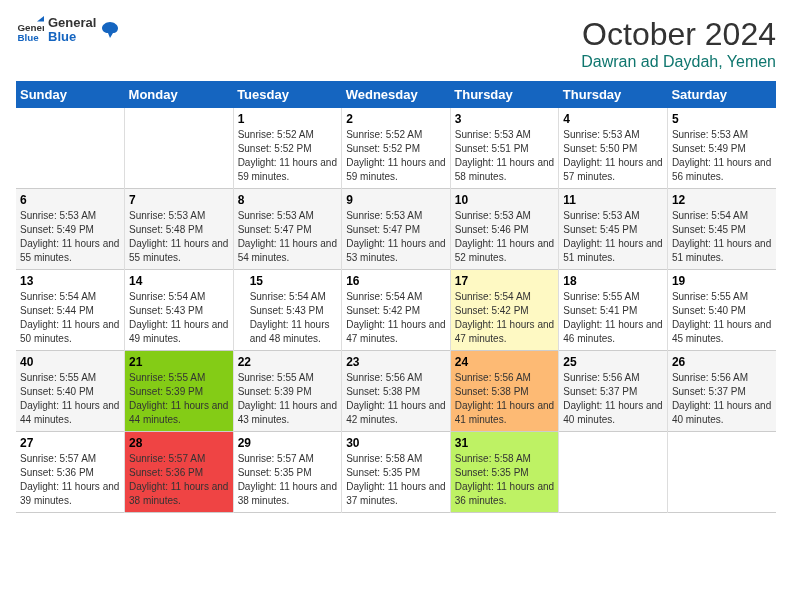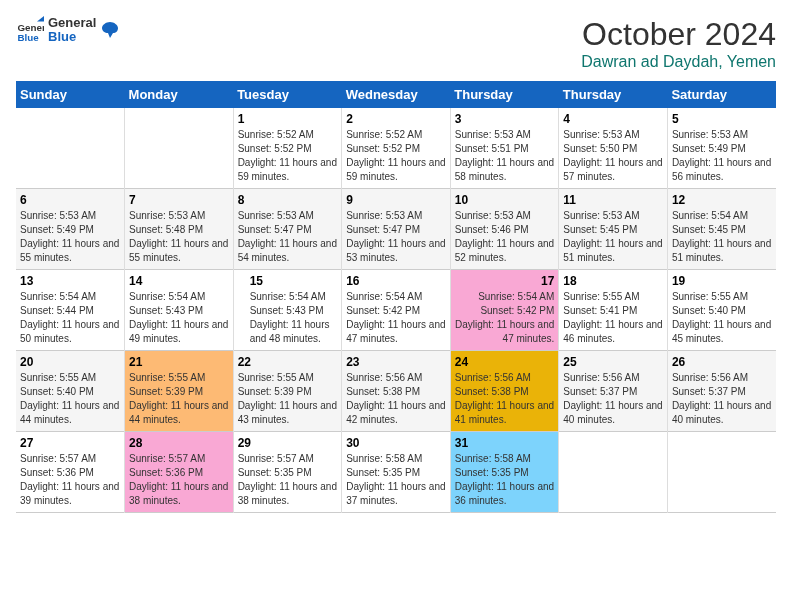--- a/index.html
+++ b/index.html
@@ -181,81 +181,81 @@
           <div class="day-info">Sunrise: 5:54 AM<br>Sunset: 5:43 PM<br>Daylight: 11 hours and 49 minutes.</div>
         </td>
         <td style="background-color: rgb(255, 255, 255); padding-left: 16px;">
           <span class="day-number">15</span>
           <div class="day-info">Sunrise: 5:54 AM<br>Sunset: 5:43 PM<br>Daylight: 11 hours and 48 minutes.</div>
         </td>
         <td style="background-color: rgb(255, 255, 255);">
           <span class="day-number">16</span>
           <div class="day-info">Sunrise: 5:54 AM<br>Sunset: 5:42 PM<br>Daylight: 11 hours and 47 minutes.</div>
         </td>
-        <td style="background-color: #f9a8d4; text-align: right;">
+        <td style="background-color: #fef9c3;">
           <span class="day-number">17</span>
           <div class="day-info">Sunrise: 5:54 AM<br>Sunset: 5:42 PM<br>Daylight: 11 hours and 47 minutes.</div>
         </td>
         <td style="background-color: rgb(255, 255, 255);">
           <span class="day-number">18</span>
           <div class="day-info">Sunrise: 5:55 AM<br>Sunset: 5:41 PM<br>Daylight: 11 hours and 46 minutes.</div>
         </td>
         <td style="background-color: rgb(255, 255, 255);">
           <span class="day-number">19</span>
           <div class="day-info">Sunrise: 5:55 AM<br>Sunset: 5:40 PM<br>Daylight: 11 hours and 45 minutes.</div>
         </td>
       </tr>
       <tr style="background-color: rgb(245, 245, 245);">
         <td style="background-color: rgb(245, 245, 245);">
-          <span class="day-number">20</span>
+          <span class="day-number">40</span>
           <div class="day-info">Sunrise: 5:55 AM<br>Sunset: 5:40 PM<br>Daylight: 11 hours and 44 minutes.</div>
         </td>
-        <td style="background-color: #fdba74;">
+        <td style="background-color: #84cc16;">
           <span class="day-number">21</span>
           <div class="day-info">Sunrise: 5:55 AM<br>Sunset: 5:39 PM<br>Daylight: 11 hours and 44 minutes.</div>
         </td>
         <td style="background-color: rgb(245, 245, 245);">
           <span class="day-number">22</span>
           <div class="day-info">Sunrise: 5:55 AM<br>Sunset: 5:39 PM<br>Daylight: 11 hours and 43 minutes.</div>
         </td>
         <td style="background-color: rgb(245, 245, 245); margin-left: 20px;">
           <span class="day-number">23</span>
           <div class="day-info">Sunrise: 5:56 AM<br>Sunset: 5:38 PM<br>Daylight: 11 hours and 42 minutes.</div>
         </td>
-        <td style="background-color: #eab308; margin-left: 27px;">
+        <td style="background-color: #fdba74; margin-left: 27px;">
           <span class="day-number">24</span>
           <div class="day-info">Sunrise: 5:56 AM<br>Sunset: 5:38 PM<br>Daylight: 11 hours and 41 minutes.</div>
         </td>
         <td style="background-color: rgb(245, 245, 245);">
           <span class="day-number">25</span>
           <div class="day-info">Sunrise: 5:56 AM<br>Sunset: 5:37 PM<br>Daylight: 11 hours and 40 minutes.</div>
         </td>
         <td style="background-color: rgb(245, 245, 245); margin-top: 19px;">
           <span class="day-number">26</span>
           <div class="day-info">Sunrise: 5:56 AM<br>Sunset: 5:37 PM<br>Daylight: 11 hours and 40 minutes.</div>
         </td>
       </tr>
       <tr style="background-color: rgb(255, 255, 255);">
         <td style="background-color: rgb(255, 255, 255);">
           <span class="day-number">27</span>
           <div class="day-info">Sunrise: 5:57 AM<br>Sunset: 5:36 PM<br>Daylight: 11 hours and 39 minutes.</div>
         </td>
-        <td style="background-color: #f9a8d4;">
+        <td style="background-color: #ef4444;">
           <span class="day-number">28</span>
           <div class="day-info">Sunrise: 5:57 AM<br>Sunset: 5:36 PM<br>Daylight: 11 hours and 38 minutes.</div>
         </td>
         <td style="background-color: rgb(255, 255, 255);">
           <span class="day-number">29</span>
           <div class="day-info">Sunrise: 5:57 AM<br>Sunset: 5:35 PM<br>Daylight: 11 hours and 38 minutes.</div>
         </td>
         <td style="background-color: rgb(255, 255, 255);">
           <span class="day-number">30</span>
           <div class="day-info">Sunrise: 5:58 AM<br>Sunset: 5:35 PM<br>Daylight: 11 hours and 37 minutes.</div>
         </td>
-        <td style="background-color: #7dd3fc;">
+        <td style="background-color: #bef264;">
           <span class="day-number">31</span>
           <div class="day-info">Sunrise: 5:58 AM<br>Sunset: 5:35 PM<br>Daylight: 11 hours and 36 minutes.</div>
         </td>
         <td style="background-color: rgb(255, 255, 255);"></td>
         <td style="background-color: rgb(255, 255, 255);"></td>
       </tr>
     </tbody>
 </table>
 
 </body></html>

